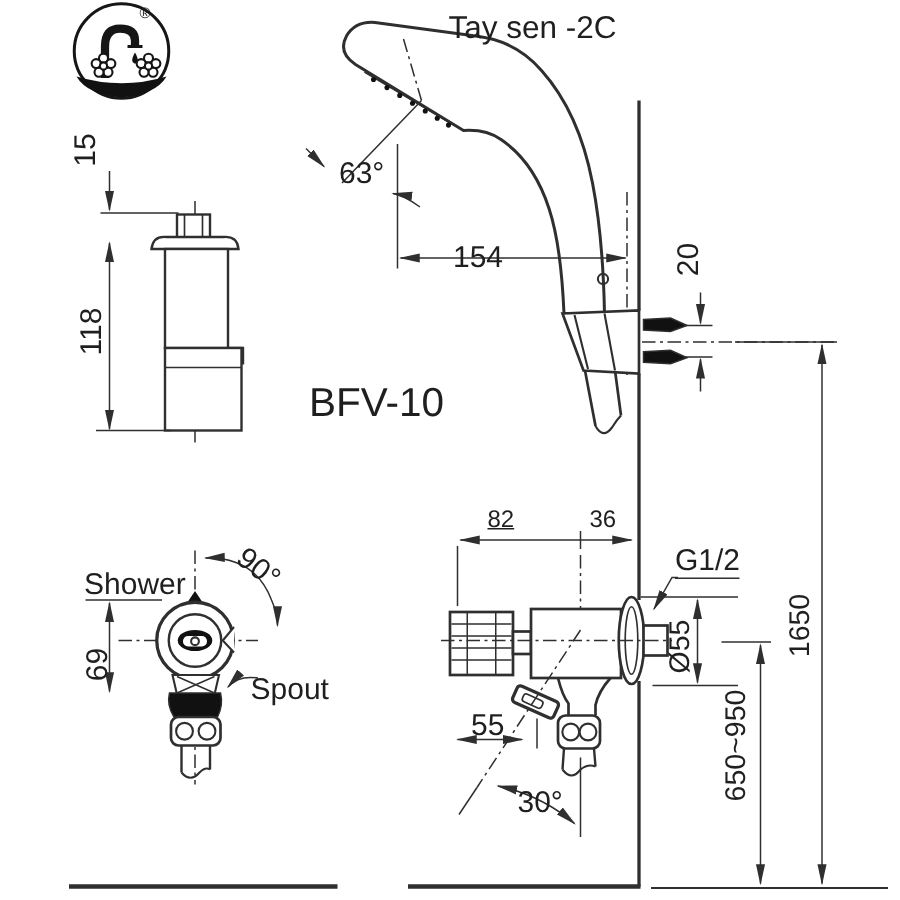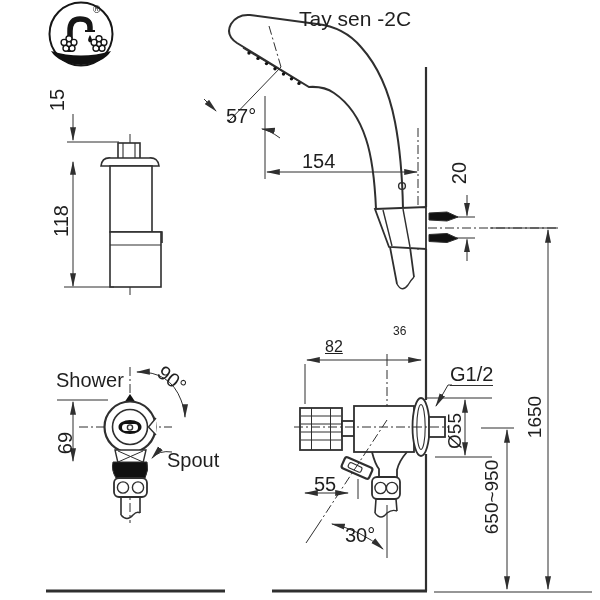--- a/index.html
+++ b/index.html
@@ -199,35 +199,36 @@
     <g stroke="#2f2f2f">
       <path d="M46,591 L225,591" stroke-width="3"></path>
       <path d="M272,591 L427,591" stroke-width="3"></path>
       <path d="M434,592 L592,592" stroke-width="1.2"></path>
     </g>
   </svg>
 
   <div class="lbl" style="left:93px;top:5px;font-size:10px;">®</div>
 
   <div class="lbl" style="left:299px;top:8px;font-size:21px;">Tay sen -2C</div>
-
-  <div class="lbl" style="left:226px;top:106px;font-size:20px;">57°</div>
-  <div class="lbl" style="left:302px;top:151px;font-size:20px;">154</div>
+  <div class="lbl" style="left:206px;top:255px;font-size:27px;">BFV-10</div>
+
+  <div class="lbl" style="left:226px;top:106px;font-size:20px;">63°</div>
+  <div class="lbl" style="left:302px;top:162px;font-size:20px;">154</div>
 
   <div class="lbl rot" style="left:57px;top:100px;font-size:20px;">15</div>
   <div class="lbl rot" style="left:61px;top:221px;font-size:20px;">118</div>
   <div class="lbl rot" style="left:459px;top:173px;font-size:20px;">20</div>
 
-  <div class="lbl" style="left:56px;top:370px;font-size:20px;">Shower</div>
+  <div class="lbl" style="left:56px;top:380px;font-size:20px;">Shower</div>
   <div class="lbl ctr" style="left:172px;top:379px;font-size:20px;transform:translate(-50%,-50%) rotate(38deg);">90°</div>
   <div class="lbl rot" style="left:65px;top:443px;font-size:20px;">69</div>
   <div class="lbl" style="left:167px;top:450px;font-size:20px;">Spout</div>
 
   <div class="lbl" style="left:325px;top:339px;font-size:16px;text-decoration:underline;">82</div>
-  <div class="lbl" style="left:393px;top:325px;font-size:12px;">36</div>
+  <div class="lbl" style="left:393px;top:339px;font-size:16px;">36</div>
   <div class="lbl underl" style="left:450px;top:364px;font-size:20px;text-align:center;">G1/2</div>
   <div class="lbl rot" style="left:454px;top:431px;font-size:19px;">Ø55</div>
   <div class="lbl" style="left:314px;top:474px;font-size:20px;text-align:center;">55</div>
   <div class="lbl" style="left:345px;top:525px;font-size:20px;">30°</div>
 
   <div class="lbl rot" style="left:491px;top:497px;font-size:19px;">650~950</div>
   <div class="lbl rot" style="left:534px;top:417px;font-size:19px;">1650</div>
 
 </div>
 

